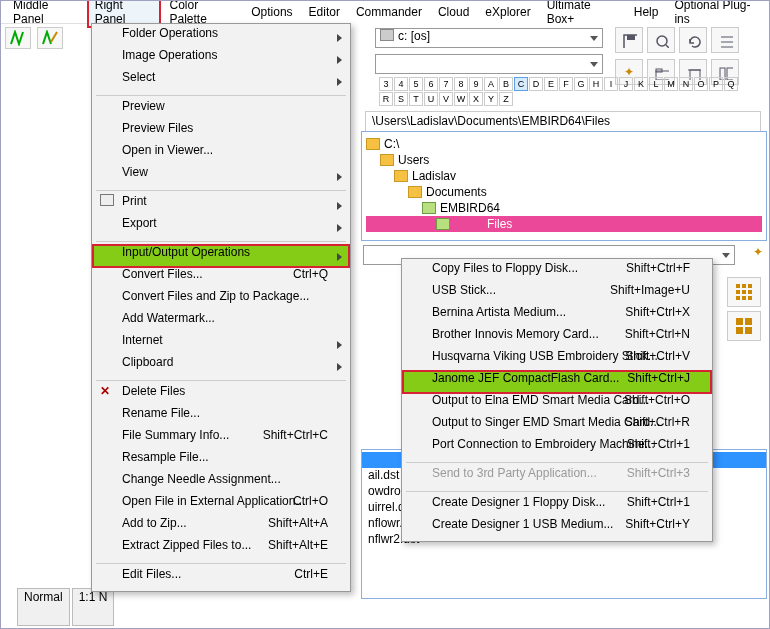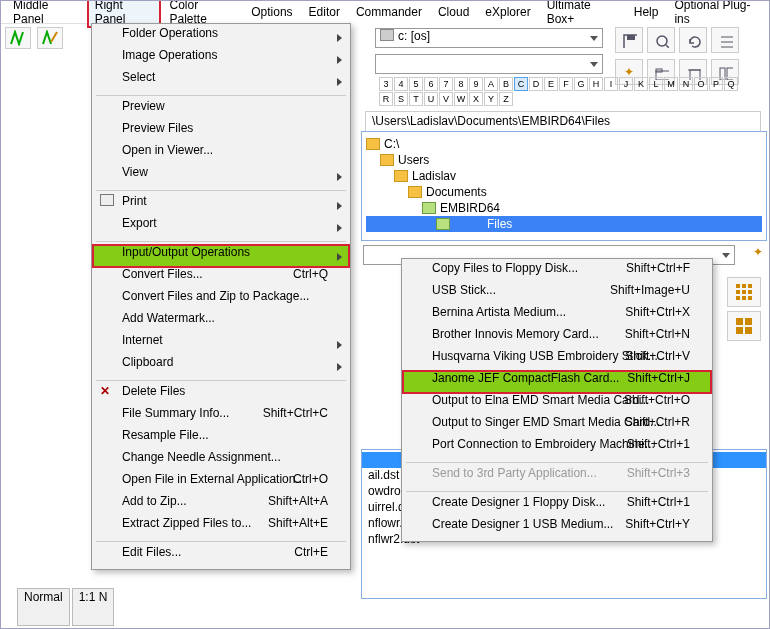--- a/index.html
+++ b/index.html
@@ -13,21 +13,21 @@
   .toolbtn { width:26px; height:22px; border:1px solid #ccc; background:#f7f7f7; display:flex; align-items:center; justify-content:center;}
   .toolbtn svg{width:16px;height:16px;}
   .letterbar { display:flex; gap:1px; padding:2px 4px; flex-wrap:wrap;}
   .letterbar span{ width:14px;height:14px; border:1px solid #ccc; font-size:9px; text-align:center; line-height:12px;cursor:default;}
   .letterbar span.active{border:1px solid #5aa0e8; background:#d7ebff;}
   .pathbar{ height:22px; border:1px solid #ccc; margin:2px 4px; padding:2px 6px; background:#fff;}
   .tree{position:absolute; left:360px; right:2px; top:130px; height:110px; background:#fff; border:1px solid #8aaee0; padding:4px;}
   .tree .row{height:16px; display:flex; align-items:center; gap:4px; padding-left:var(--ind,0px);}
   .tree .folder{width:14px;height:12px;background:#f6c143;border:1px solid #c99a22;}
   .tree .folder.open{background:#b8e07e;border:1px solid #6d9b40;}
-  .tree .sel{background:#3b82f6;color:#fff;gap:37px;}
+  .tree .sel{background:#ec4899;color:#fff;gap:37px;}
   
   .menu { position:absolute; background:#f2f2f2; border:1px solid #999; box-shadow:3px 3px 6px rgba(0,0,0,0.25); padding:2px;}
   .menu .row{ height:22px; display:flex; padding:0 20px 0 28px; white-space:nowrap; cursor:default; position:relative;}
   .menu .row.caret::after{content:""; position:absolute; right:6px; top:8px; border-top:4px solid transparent;border-bottom:4px solid transparent;border-left:5px solid #444;}
   .menu .row .sc{position:absolute; right:20px;}
   .menu .sep{height:1px; background:#ccc; margin:3px 2px;}
   .menu .row.sel{background:#84cc16;}
   .menu .row.dis{color:#9a9a9a;}
   .hlbox{border:2px solid #d62232;}
   .menu1{ left:90px; top:22px; width:260px;}
@@ -298,20 +298,23 @@
     </div>
     <div class="row caret">
       <span>Clipboard</span>
     </div>
     <div class="sep"></div>
     <div class="row">
       <span class="xi">✕</span>
       <span>Delete Files</span>
     </div>
     <div class="row">
+      <span>Rename File...</span>
+    </div>
+    <div class="row">
       <span>File Summary Info...</span>
       <span class="sc">Shift+Ctrl+C</span>
     </div>
     <div class="row">
       <span>Resample File...</span>
     </div>
     <div class="row">
       <span>Change Needle Assignment...</span>
     </div>
     <div class="row">

